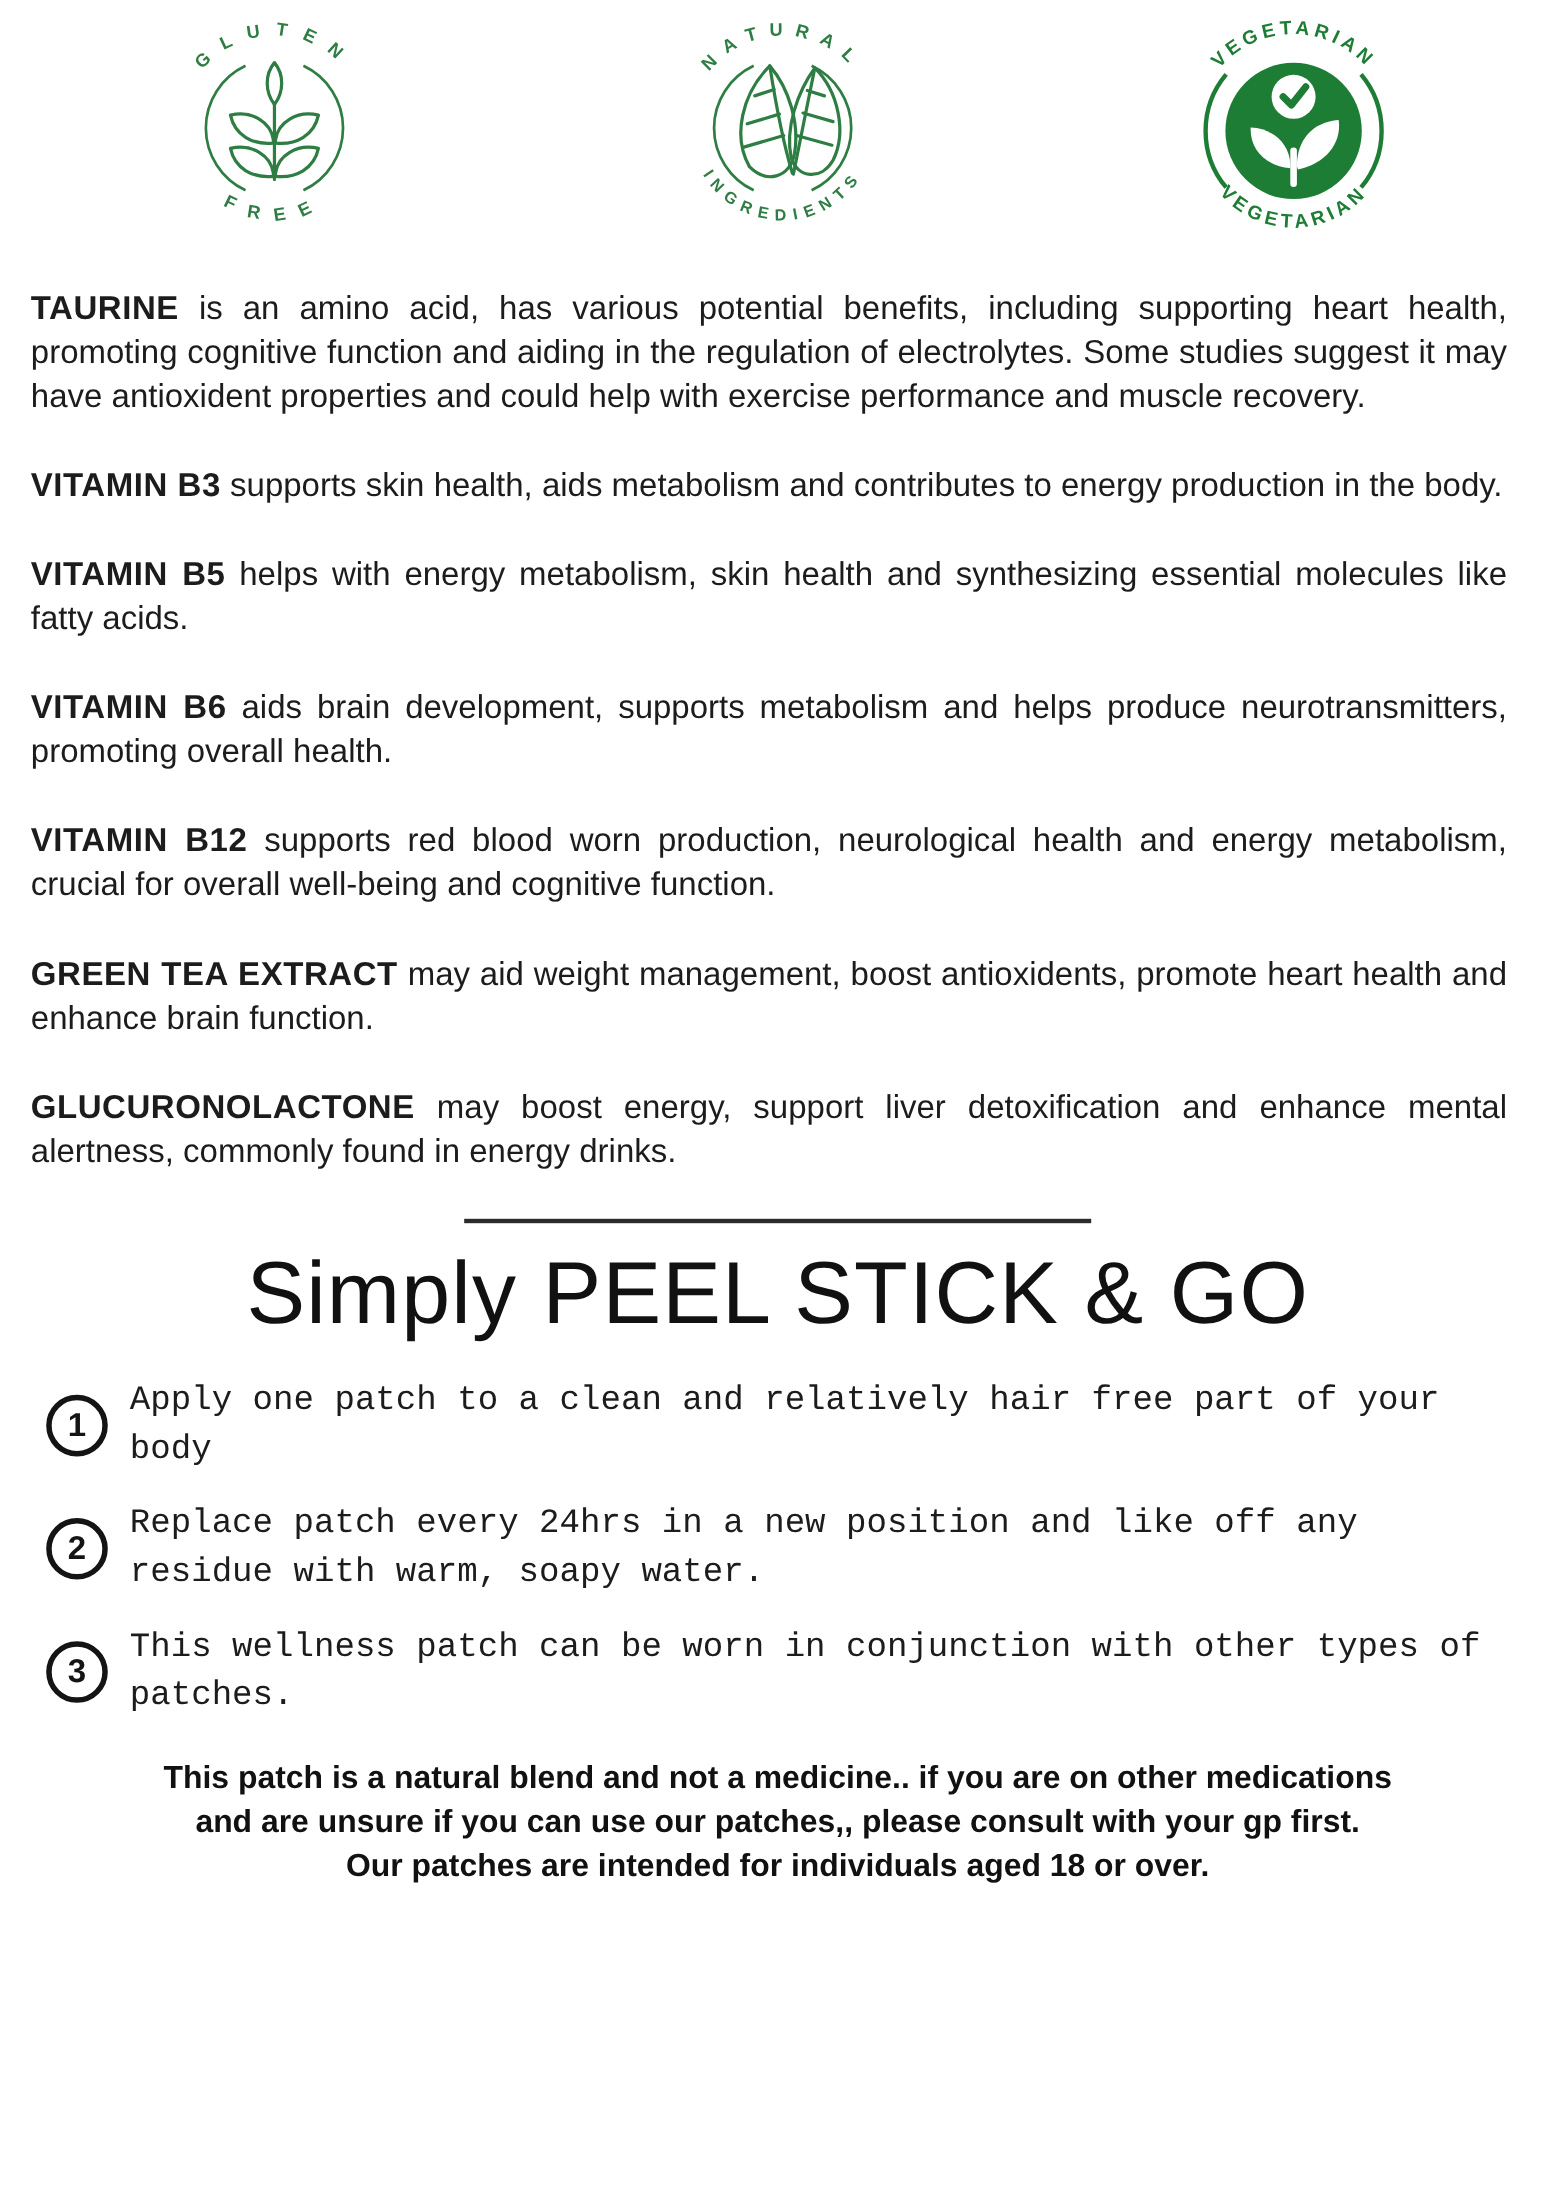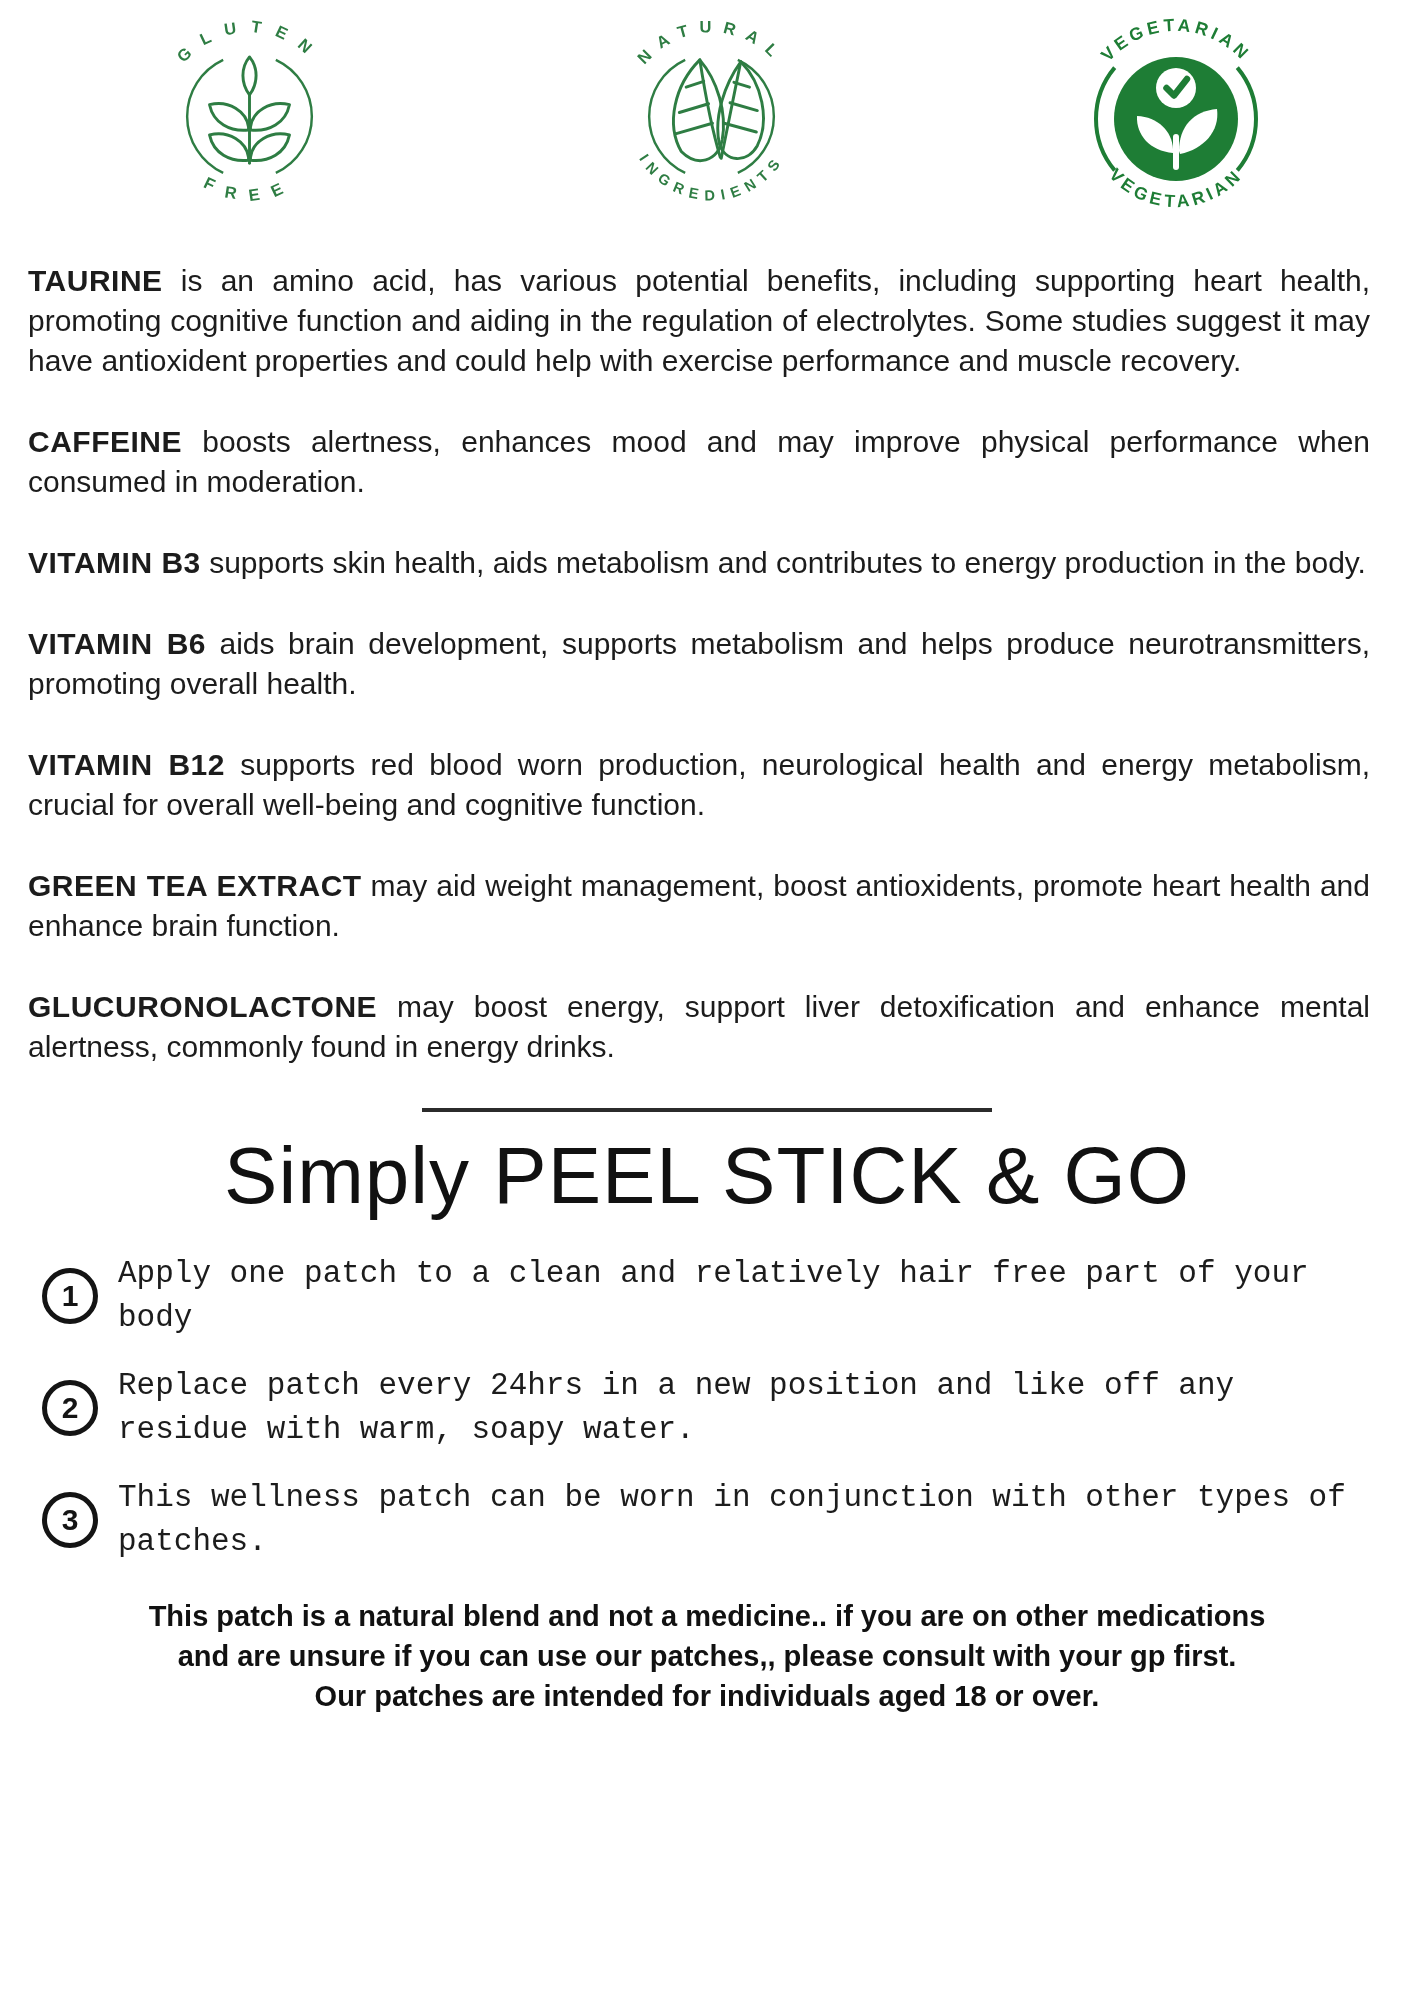--- a/index.html
+++ b/index.html
@@ -174,26 +174,26 @@
       </text>
     </svg>
   </div>
 
   <div class="ingredients">
     <p class="ing">
       <strong>TAURINE</strong>
       <span>is an amino acid, has various potential benefits, including supporting heart health, promoting cognitive function and aiding in the regulation of electrolytes. Some studies suggest it may have antioxident properties and could help with exercise performance and muscle recovery.</span>
     </p>
     <p class="ing">
-      <strong>CAFFEINE</strong>
-      <span>boosts alertness, enhances mood and may improve physical performance when consumed in moderation.</span>
-    </p>
-    <p class="ing">
       <strong>VITAMIN B3</strong>
       <span>supports skin health, aids metabolism and contributes to energy production in the body.</span>
+    </p>
+    <p class="ing">
+      <strong>VITAMIN B5</strong>
+      <span>helps with energy metabolism, skin health and synthesizing essential molecules like fatty acids.</span>
     </p>
     <p class="ing">
       <strong>VITAMIN B6</strong>
       <span>aids brain development, supports metabolism and helps produce neurotransmitters, promoting overall health.</span>
     </p>
     <p class="ing">
       <strong>VITAMIN B12</strong>
       <span>supports red blood worn production, neurological health and energy metabolism, crucial for overall well-being and cognitive function.</span>
     </p>
     <p class="ing">

